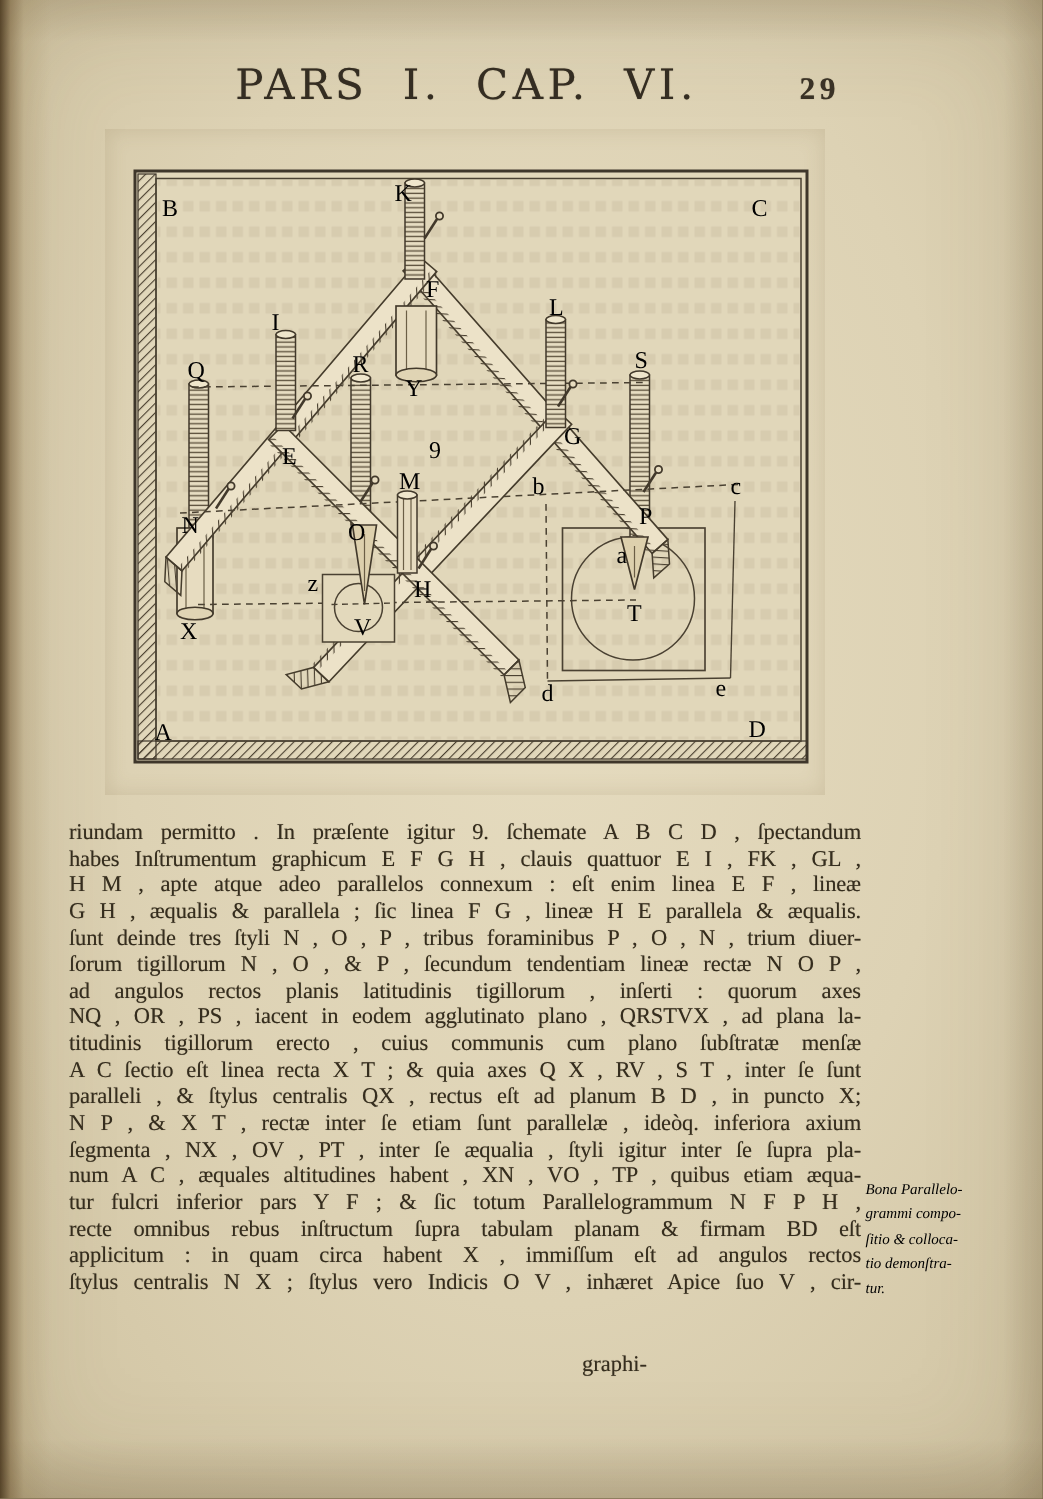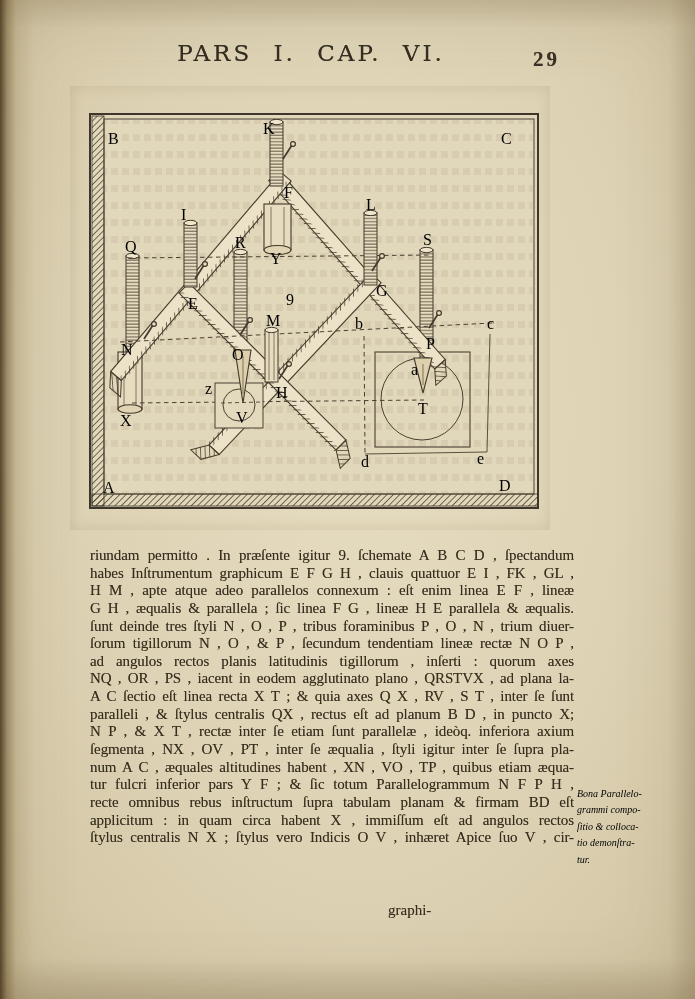--- a/index.html
+++ b/index.html
@@ -10,35 +10,35 @@
       linear-gradient(90deg, rgba(74,55,30,.9) 0px, rgba(125,100,62,.55) 7px, rgba(170,148,104,.25) 16px, rgba(170,148,104,0) 34px),
       linear-gradient(270deg, rgba(120,100,65,.22) 0px, rgba(120,100,65,0) 26px),
       linear-gradient(180deg, rgba(120,100,65,.18) 0px, rgba(120,100,65,0) 28px),
       linear-gradient(0deg, rgba(110,90,55,.22) 0px, rgba(110,90,55,0) 40px),
       radial-gradient(ellipse at 52% 42%, #e6dcc0 0%, #ddd2b4 55%, #cfc2a0 100%);
     box-shadow:inset 0 0 70px 10px rgba(95,75,42,.18);
   }
   .header-row{position:absolute;left:0;top:40px;width:622px;text-align:center;}
   .header-title{
     font-family:"DejaVu Serif","Liberation Serif",serif;
-    font-size:23px;letter-spacing:3px;word-spacing:11px;color:#342d22;
+    font-size:28px;letter-spacing:3px;word-spacing:11px;color:#342d22;
     text-shadow:0 0 .6px rgba(40,30,10,.55);
   }
   .page-number{
     position:absolute;left:533px;top:47px;font-size:21px;letter-spacing:3px;
     color:#3a3226;font-weight:bold;text-shadow:0 0 .5px rgba(40,30,10,.5);
   }
   .figure-wrap{position:absolute;left:88px;top:112px;width:452px;height:400px;}
   .platemark{position:absolute;left:70px;top:86px;width:480px;height:444px;
     box-shadow:inset 0 0 14px rgba(120,100,60,.18);pointer-events:none;}
   .bodytext{position:absolute;left:46px;top:547px;width:528px;color:#352d1e;}
   .bl{
     height:17.65px;line-height:17.65px;font-size:15px;
     text-align:justify;text-align-last:justify;overflow:hidden;
-    letter-spacing:-.1px;text-shadow:0 0 .5px rgba(45,35,15,.45);margin-left:44px;
+    letter-spacing:-.1px;text-shadow:0 0 .5px rgba(45,35,15,.45);
   }
   .catchword{position:absolute;left:388px;top:902px;font-size:15px;color:#352d1e;
     text-shadow:0 0 .5px rgba(45,35,15,.45);}
   .margin-note{position:absolute;left:577px;top:786px;width:98px;
     font-style:italic;font-size:10px;line-height:16.4px;color:#46",}
   .margin-note{color:#453c2b;}
   .mn-line{white-space:nowrap;}
   /* bleed-through + stains (decorative, from scan) */
   .bleed{position:absolute;pointer-events:none;filter:blur(1px);}
   .bleed-top{left:96px;top:88px;width:436px;height:20px;
@@ -261,20 +261,21 @@
 
   <div class="bodytext">
     <div class="bl">riundam permitto . In præſente igitur 9. ſchemate A B C D , ſpectandum</div>
     <div class="bl">habes Inſtrumentum graphicum E F G H , clauis quattuor E I , FK , GL ,</div>
     <div class="bl">H M , apte atque adeo parallelos connexum : eſt enim linea E F , lineæ</div>
     <div class="bl">G H , æqualis &amp; parallela ; ſic linea F G , lineæ H E parallela &amp; æqualis.</div>
     <div class="bl">ſunt deinde tres ſtyli N , O , P , tribus foraminibus P , O , N , trium diuer-</div>
     <div class="bl">ſorum tigillorum N , O , &amp; P , ſecundum tendentiam lineæ rectæ N O P ,</div>
     <div class="bl">ad angulos rectos planis latitudinis tigillorum , inſerti : quorum axes</div>
     <div class="bl">NQ , OR , PS , iacent in eodem agglutinato plano , QRSTVX , ad plana la-</div>
+    <div class="bl">titudinis tigillorum erecto , cuius communis cum plano ſubſtratæ menſæ</div>
     <div class="bl">A C ſectio eſt linea recta X T ; &amp; quia axes Q X , RV , S T , inter ſe ſunt</div>
     <div class="bl">paralleli , &amp; ſtylus centralis QX , rectus eſt ad planum B D , in puncto X;</div>
     <div class="bl">N P , &amp; X T , rectæ inter ſe etiam ſunt parallelæ , ideòq. inferiora axium</div>
     <div class="bl">ſegmenta , NX , OV , PT , inter ſe æqualia , ſtyli igitur inter ſe ſupra pla-</div>
     <div class="bl">num A C , æquales altitudines habent , XN , VO , TP , quibus etiam æqua-</div>
     <div class="bl">tur fulcri inferior pars Y F ; &amp; ſic totum Parallelogrammum N F P H ,</div>
     <div class="bl">recte omnibus rebus inſtructum ſupra tabulam planam &amp; firmam BD eſt</div>
     <div class="bl">applicitum : in quam circa habent X , immiſſum eſt ad angulos rectos</div>
     <div class="bl">ſtylus centralis N X ; ſtylus vero Indicis O V , inhæret Apice ſuo V , cir-</div>
   </div>

